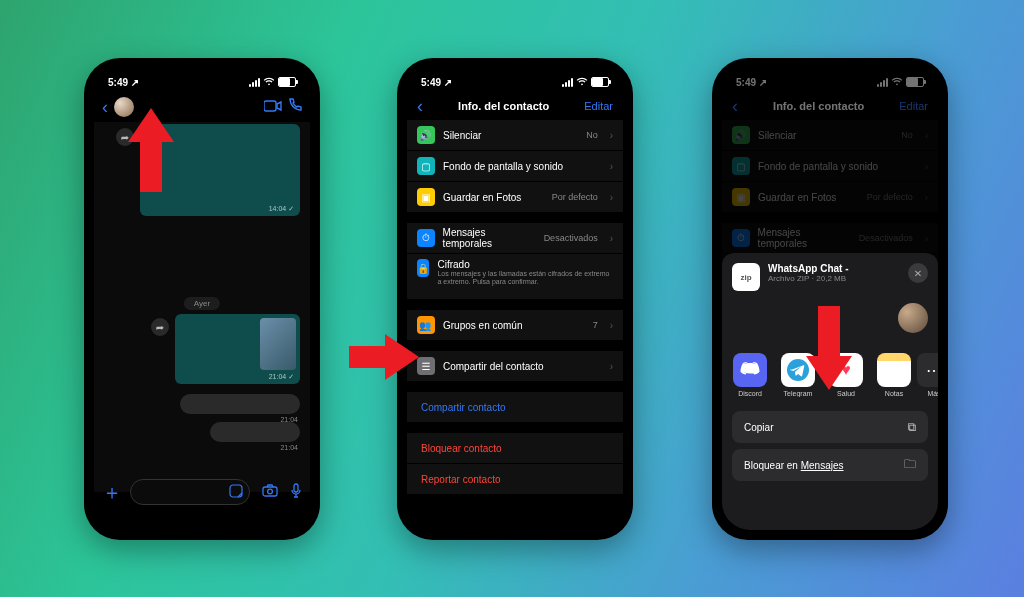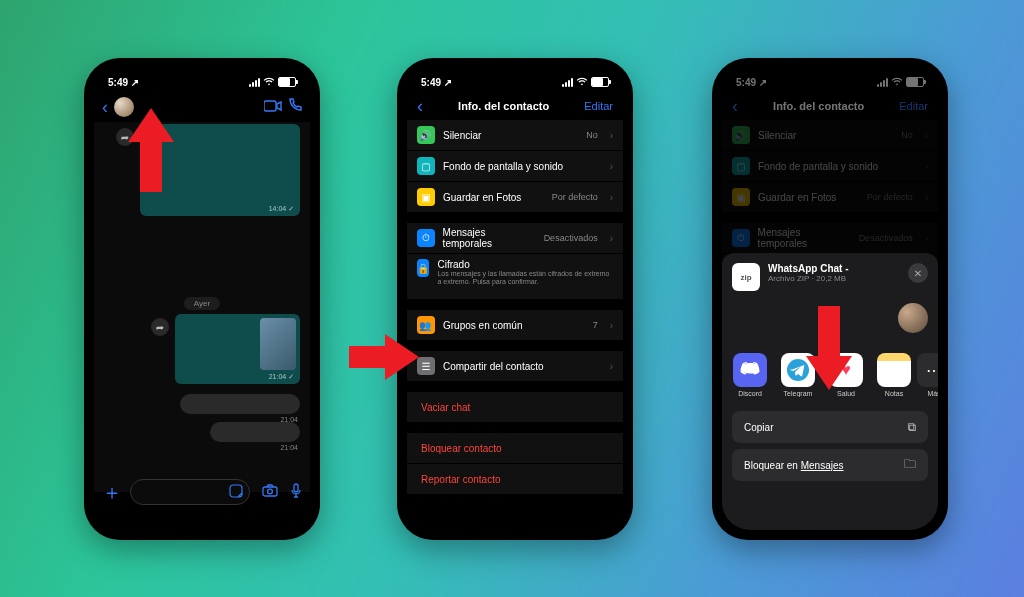--- a/index.html
+++ b/index.html
@@ -301,21 +301,21 @@
           <span class="chev">›</span>
         </div>
         <div class="gap"></div>
         <div class="cell">
           <span class="sqicon ic-gray">☰</span>
           <span>Compartir del contacto</span>
           <span class="val"></span>
             <span class="chev">›</span>
         </div>
         <div class="gap"></div>
-        <div class="linkcell lk-red">Vaciar chat</div>
+        <div class="linkcell lk-blue">Compartir contacto</div>
         <div class="gap"></div>
         <div class="linkcell lk-red">Bloquear contacto</div>
         <div class="linkcell lk-red">Reportar contacto</div>
       </div>
     </div>
   </div>
 
   <div class="phone p3">
     <div class="notch"></div>
     <div class="screen">

